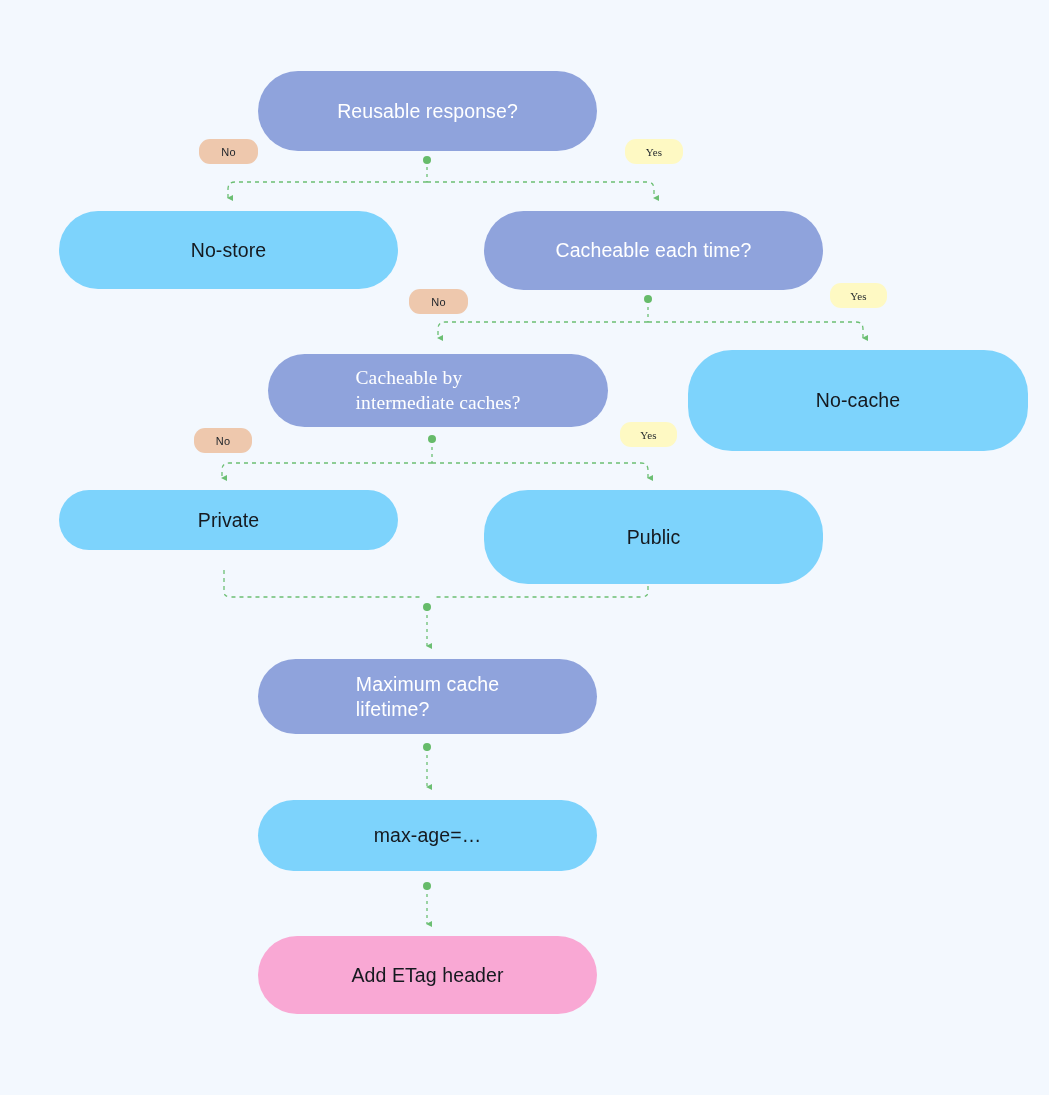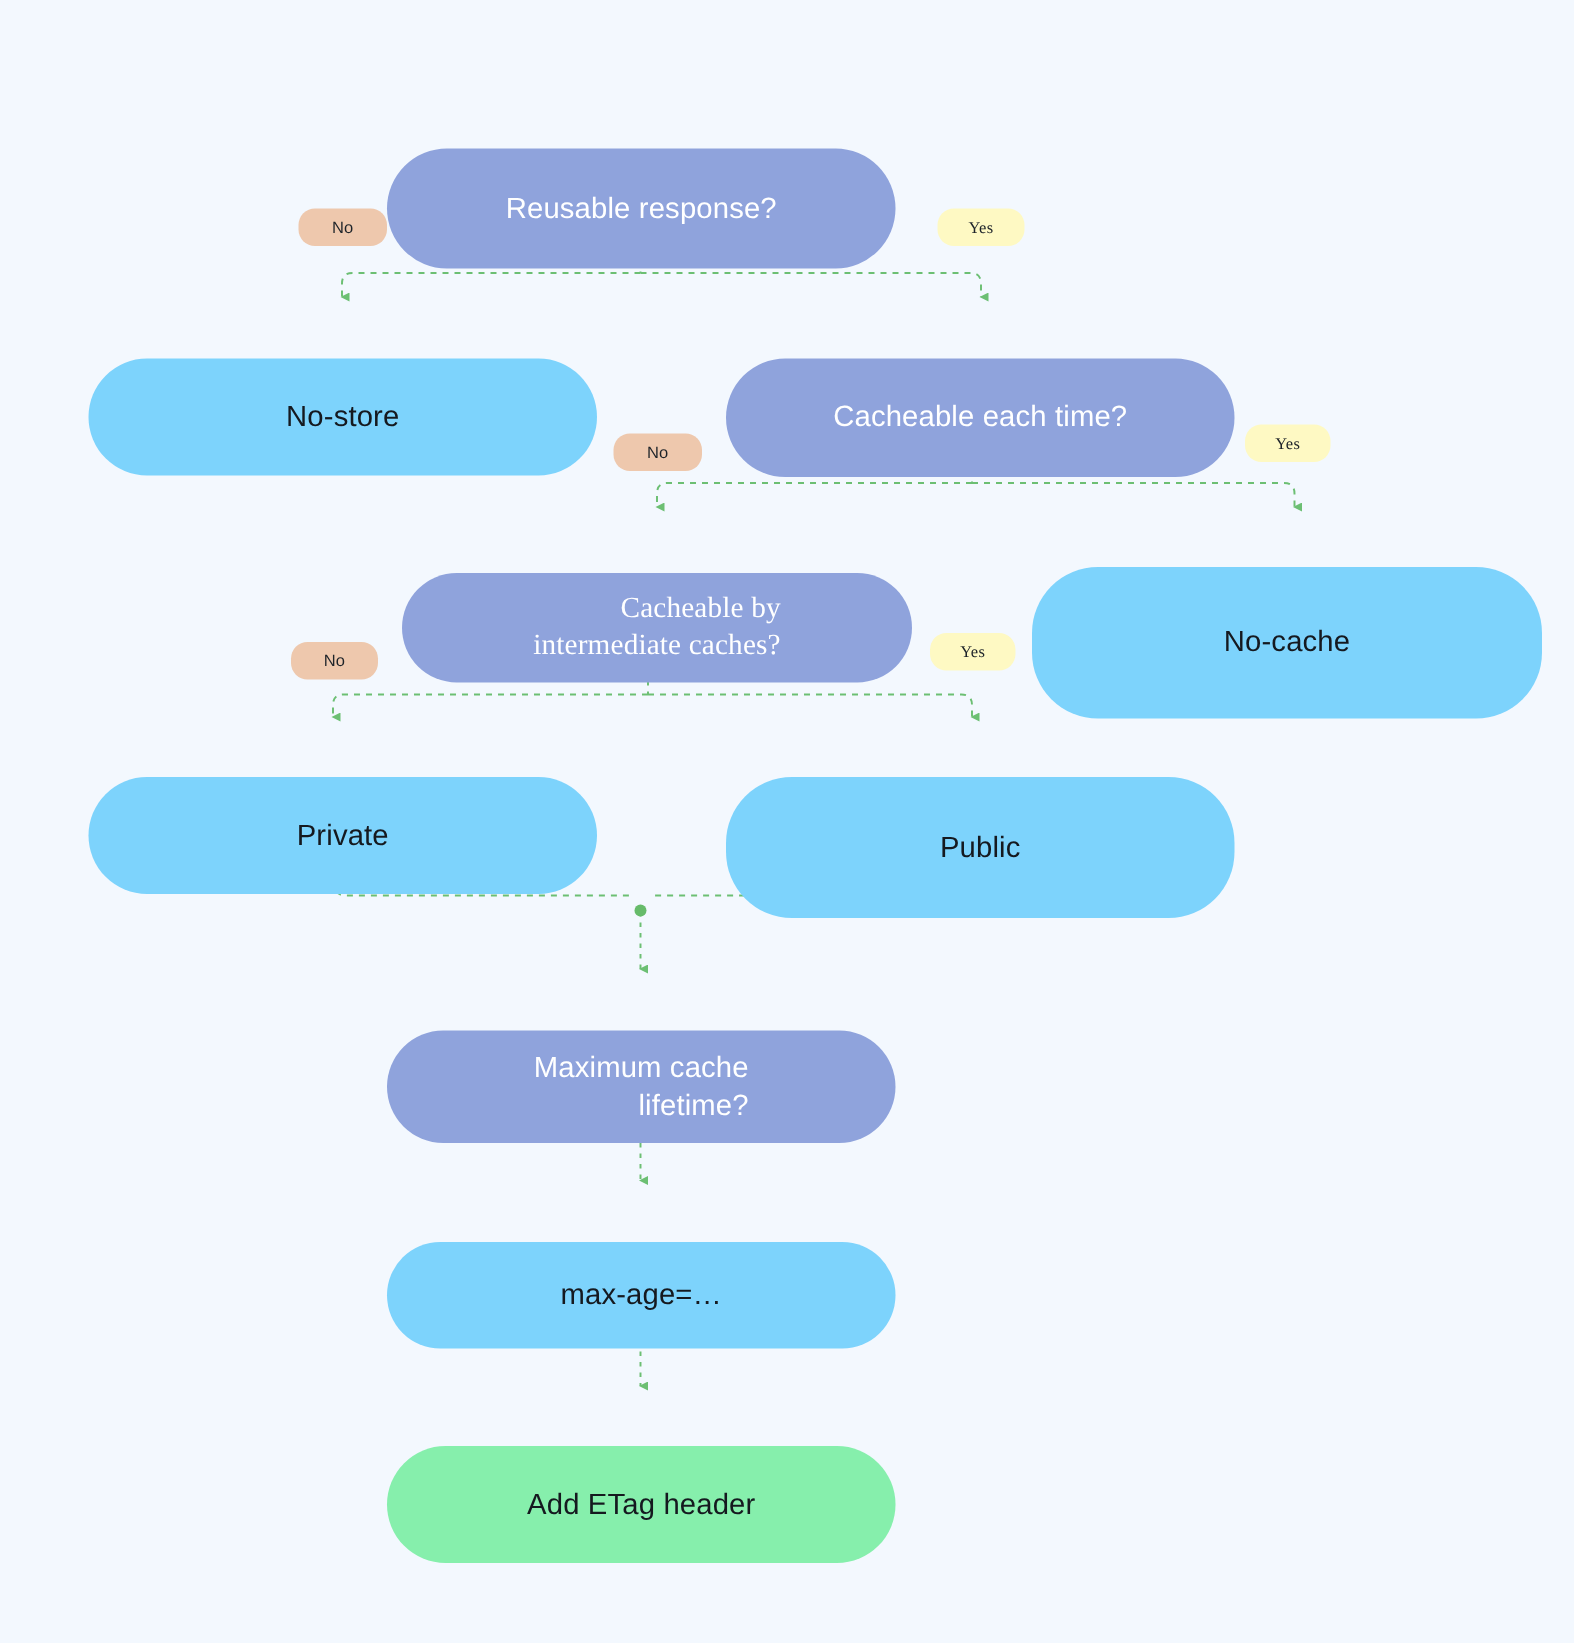--- a/index.html
+++ b/index.html
@@ -25,41 +25,40 @@
     width: 1049px;
     height: 1095px;
     pointer-events: none;
   }
   .node {
     position: absolute;
     box-sizing: border-box;
     display: flex;
     align-items: center;
     justify-content: center;
-    text-align: right;
+    text-align: left;
     border-radius: 44px;
     line-height: 1.28;
     white-space: pre-line;
     letter-spacing: 0.1px;
-    margin-top: 28px;
   }
   .node-decision {
     background: #8fa3dc;
     color: #ffffff;
     font-size: 19.5px;
     font-weight: 400;
   }
   .node-outcome {
     background: #7dd3fc;
     color: #15191f;
     font-size: 19.5px;
     font-weight: 400;
   }
   .node-terminal {
-    background: #86efac;
+    background: #f9a8d4;
     color: #15191f;
     font-size: 19.5px;
     font-weight: 500;
   }
   .edge-label {
     position: absolute;
     box-sizing: border-box;
     display: flex;
     align-items: center;
     justify-content: center;
@@ -124,21 +123,21 @@
     </g>
   </svg>
 
   <div id="nodes">
       <div class="node node-decision" style="left: 258px; top: 71px; width: 339px; height: 80px;">Reusable response?</div>
       <div class="node node-outcome" style="left: 59px; top: 211px; width: 339px; height: 78px;">No-store</div>
       <div class="node node-decision" style="left: 484px; top: 211px; width: 339px; height: 79px;">Cacheable each time?</div>
       <div class="node node-decision" style="left: 268px; top: 354px; width: 340px; height: 73px; font-family: Liberation Serif, serif;">Cacheable by
 intermediate caches?</div>
       <div class="node node-outcome" style="left: 688px; top: 350px; width: 340px; height: 101px;">No-cache</div>
-      <div class="node node-outcome" style="left: 59px; top: 490px; width: 339px; height: 78px;">Private</div>
+      <div class="node node-outcome" style="left: 59px; top: 490px; width: 339px; height: 60px;">Private</div>
       <div class="node node-outcome" style="left: 484px; top: 490px; width: 339px; height: 94px;">Public</div>
       <div class="node node-decision" style="left: 258px; top: 659px; width: 339px; height: 75px;">Maximum cache
 lifetime?</div>
       <div class="node node-outcome" style="left: 258px; top: 800px; width: 339px; height: 71px;">max-age=…</div>
       <div class="node node-terminal" style="left: 258px; top: 936px; width: 339px; height: 78px;">Add ETag header</div>
     </div>
   <div id="labels">
       <div class="edge-label label-no" style="left: 199px; top: 139px; width: 59px;">No</div>
       <div class="edge-label label-yes" style="left: 625px; top: 139px; width: 58px;">Yes</div>
       <div class="edge-label label-no" style="left: 409px; top: 289px; width: 59px;">No</div>

